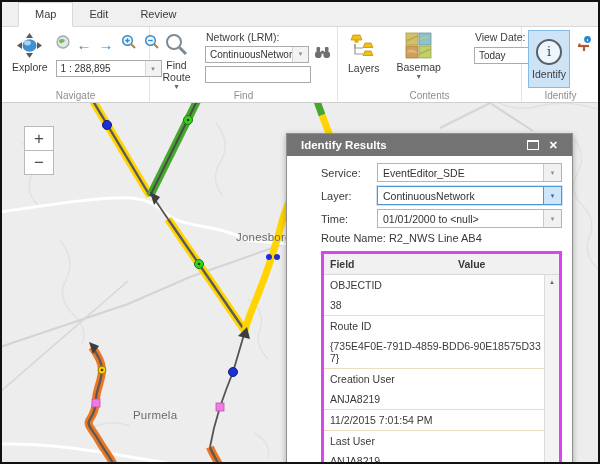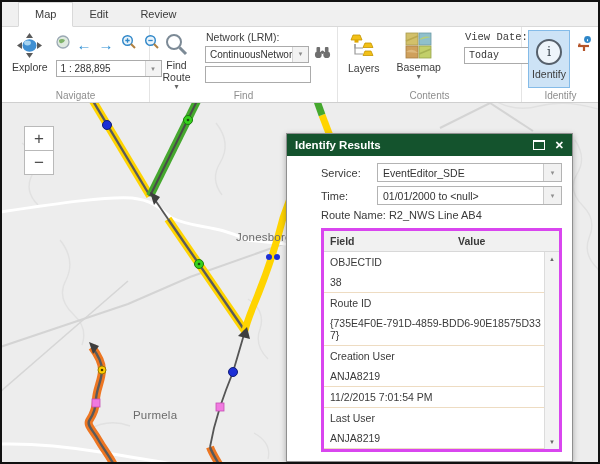--- a/index.html
+++ b/index.html
@@ -35,21 +35,21 @@
   
   .map{position:relative;width:596px;height:359px;background:#ededed;overflow:hidden;}
   .map svg{position:absolute;left:0;top:0;}
   .zoomctl{position:absolute;left:22px;top:23px;width:30px;}
   .zbtn{height:25px;background:#fff;border:1px solid #b9b9b9;display:flex;align-items:center;justify-content:center;font-size:17px;color:#4a4a4a;box-sizing:border-box;}
   .zbtn+.zbtn{margin-top:-1px;}
   .maplabel{position:absolute;font-size:11.5px;color:#6b6b6b;letter-spacing:.2px;white-space:nowrap;}
 
   
   .popup{position:absolute;left:284px;top:30px;width:287px;background:#fff;border:1px solid #8f8f8f;box-shadow:0 2px 6px rgba(0,0,0,.3);box-sizing:border-box;}
-  .ptitle{height:22px;background:#14532d;color:#fff;display:flex;align-items:center;padding:0 8px;font-size:11.5px;font-weight:bold;}
+  .ptitle{height:22px;background:#737373;color:#fff;display:flex;align-items:center;padding:0 14px;font-size:11.5px;font-weight:bold;}
   .ptitle .spacer{flex:1;}
   .win-max{width:10px;height:7px;border:1px solid #fff;border-top:2px solid #fff;display:inline-block;margin-right:10px;}
   .win-close{font-size:11px;font-weight:bold;color:#fff;line-height:1;}
   .pbody{padding:7px 10px 9px 10px;margin-left:24px;}
   .frow{display:flex;align-items:center;margin-bottom:4px;}
   .frow .flabel{width:56px;font-size:11px;color:#3a3a3a;flex:none;}
   .fctrl{flex:1;display:flex;align-items:center;height:19px;border:1px solid #b3b3b3;background:#fff;box-sizing:border-box;}
   .fctrl .ftext{flex:1;font-size:10.5px;color:#333;padding-left:5px;white-space:nowrap;overflow:hidden;}
   .fctrl .farrow{width:17px;align-self:stretch;background:#f1f1f1;border-left:1px solid #c9c9c9;color:#8f8f8f;font-size:7px;display:flex;align-items:center;justify-content:center;}
   .fctrl.hl{border:1px solid #4f96d2;box-shadow:0 0 0 1px #cfe3f5;}
@@ -191,21 +191,21 @@
               <path d="M14 8 q4 -5 12 -3" fill="#b6cf7a" stroke="none"></path>
               <rect x="1" y="14" width="12" height="12" fill="#cfa05c" stroke="#a87e42" stroke-width="0.8"></rect>
               <path d="M1 20 q6 -5 12 1" fill="#ddb97e" stroke="none"></path>
               <rect x="14" y="14" width="12" height="12" fill="#c2cf6a" stroke="#97a34b" stroke-width="0.8"></rect>
               <path d="M14 22 L26 17" stroke="#a7b354" stroke-width="1.5"></path>
             </svg>
           </span>
           <span>Basemap</span>
           <span class="caret">▾</span>
         </div>
-        <div class="find-col" style="margin-left:10px;font-family:Liberation Mono, monospace;">
+        <div class="find-col" style="margin-left:20px;">
           <div class="vd-label">View Date:</div>
           <div class="combo" style="width:84px;margin-top:2px;">
             <span class="ctext">Today</span>
             <span class="cArrow">▾</span>
           </div>
         </div>
       </div>
       <div class="group-label">Contents</div>
     </div>
 
@@ -321,20 +321,27 @@
       </div>
       <div class="pbody">
         <div class="frow">
           <span class="flabel">Service:</span>
           <div class="fctrl">
             <span class="ftext">EventEditor_SDE</span>
             <span class="farrow">▾</span>
           </div>
         </div>
         <div class="frow">
+          <span class="flabel">Layer:</span>
+          <div class="fctrl hl">
+            <span class="ftext">ContinuousNetwork</span>
+            <span class="farrow">▾</span>
+          </div>
+        </div>
+        <div class="frow">
           <span class="flabel">Time:</span>
           <div class="fctrl">
             <span class="ftext">01/01/2000 to &lt;null&gt;</span>
             <span class="farrow">▾</span>
           </div>
         </div>
         <div class="routename">
           <span>Route Name:</span>
           <span>R2_NWS Line AB4</span>
         </div>

